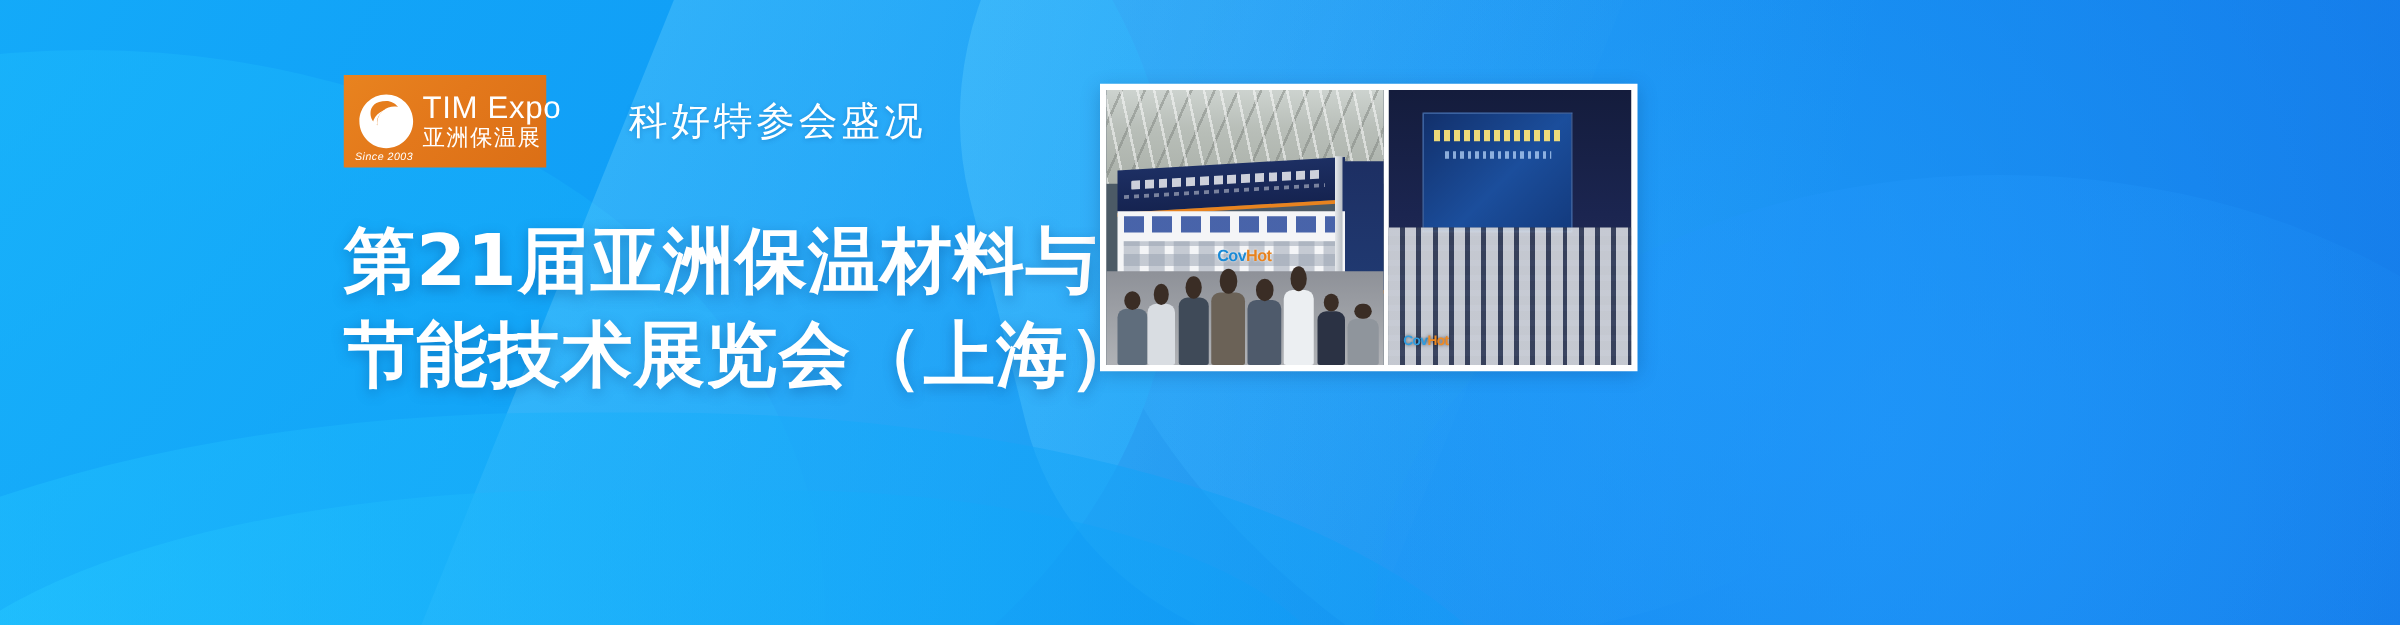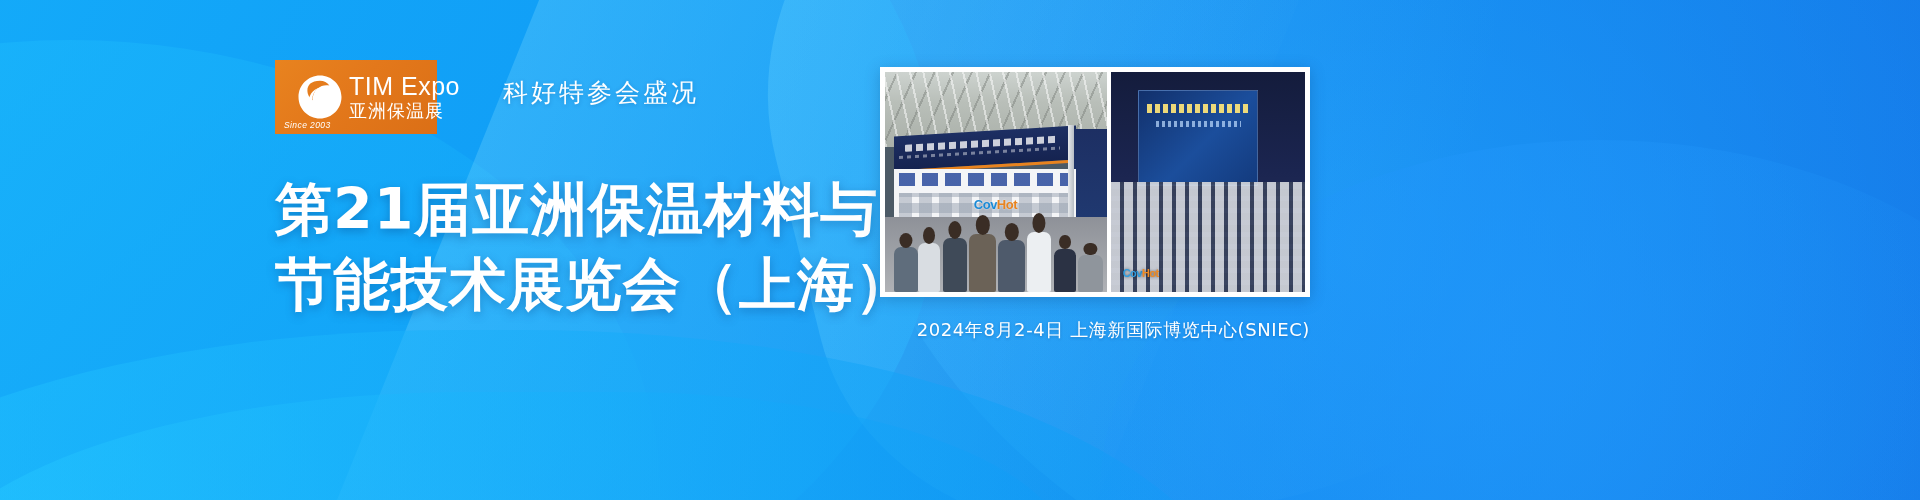--- a/index.html
+++ b/index.html
@@ -79,21 +79,21 @@
     position:absolute;
     left:275px; top:60px;
     width:600px;
     z-index:6;
   }
 
   .logo {
     width:162px; height:74px;
     background:linear-gradient(135deg,#e8831f 0%,#e3781b 45%,#db6f16 100%);
     display:flex; align-items:center;
-    padding:0 20px;
+    padding:0 9px;
     position:relative;
   }
   .logo-mark {
     width:50px; height:50px;
     flex:0 0 50px;
     position:relative;
   }
   .logo-mark svg { display:block; }
   .logo-txt { margin-left:4px; line-height:1; }
   .logo-tim {
@@ -107,21 +107,21 @@
   }
   .logo-since {
     position:absolute; left:9px; bottom:4px;
     font-size:8.5px; color:#ffffff; letter-spacing:.4px;
     font-style:italic; font-weight:normal;
   }
 
   .subtitle {
     position:absolute;
     left:228px; top:16px;
-    font-size:25px; color:#ffffff;
+    font-size:31px; color:#ffffff;
     letter-spacing:3px; white-space:nowrap;
     font-family:"DejaVu Sans",sans-serif;
     text-shadow:0 1px 4px rgba(0,60,130,.28);
   }
 
   .title {
     margin-top:38px;
     font-size:57px;
     line-height:1.32;
     color:#ffffff;
@@ -360,15 +360,14 @@
           <div class="screen-t"></div>
           <div class="screen-s"></div>
         </div>
         <div class="seats"></div>
         <div class="covhot2"><span class="c1">Cov</span><span class="c2">Hot</span></div>
       </div>
 
     </div>
   </div>
 
-  <div class="date-line">2024年8月2-4日   上海新国际博览中心(SNIEC)</div>
 
 </div>
 
 </body></html>

